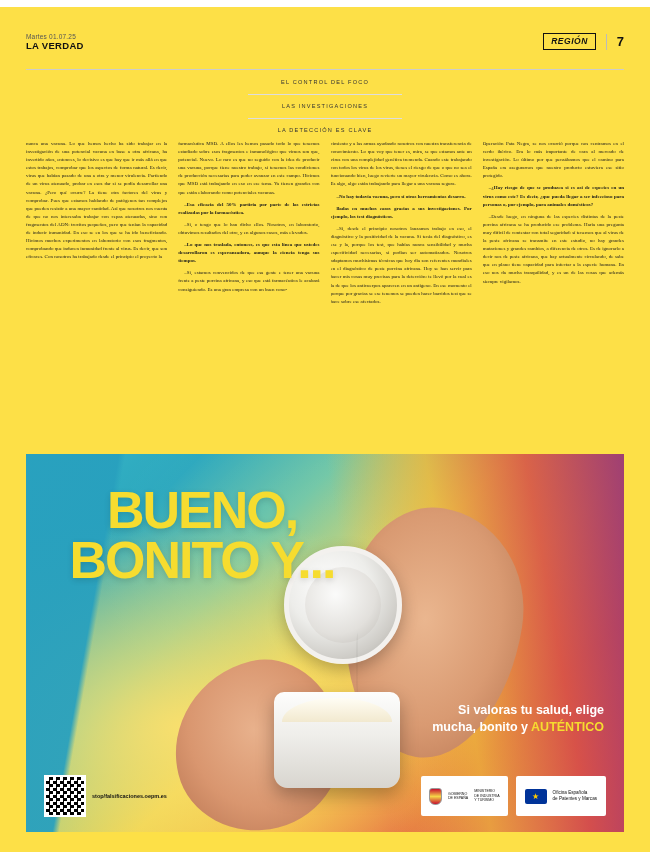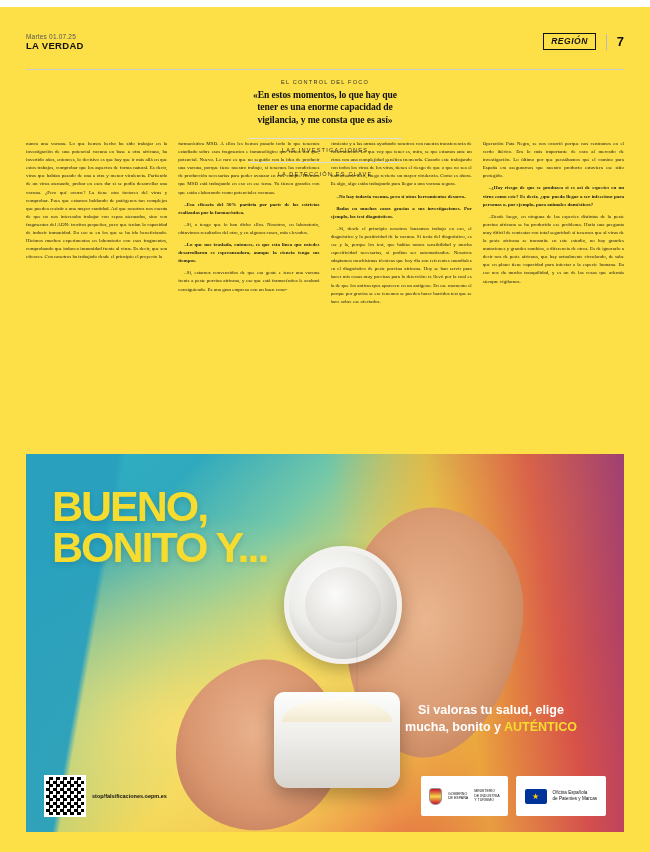--- a/index.html
+++ b/index.html
@@ -194,31 +194,32 @@
       linear-gradient(90deg, rgba(0,0,0,.08) 0 2px, rgba(0,0,0,0) 2px 26px);
     border-radius: 40px;
     opacity:.5;
   }
   .ad-headline {
     position: absolute;
     left: 26px; top: 32px;
     width: 300px;
     font-family: "Liberation Sans", sans-serif;
     font-weight: bold;
-    font-size: 43px;
+    font-size: 52px;
     line-height: .96;
     color: #f6dc2f;
     letter-spacing: -2px;
     text-shadow: 0 2px 6px rgba(0,0,0,.14);
+    text-align: center;
   }
   .ad-claim {
     position: absolute;
-    right: 4px; bottom: 96px;
+    right: 20px; bottom: 96px;
     width: 258px;
-    text-align: center;
+    text-align: right;
     font-family: "Liberation Sans", sans-serif;
     color: #ffffff;
     font-size: 12.5px;
     font-weight: bold;
     line-height: 1.35;
   }
   .ad-claim .auth { color: #f6dc2f; }
   .ad-bottom {
     position: absolute;
     left: 0; right: 0; bottom: 0;
@@ -308,21 +309,20 @@
     <div class="masthead-right">
       <div class="section-badge">REGIÓN</div>
       <div class="page-sep"></div>
       <div class="page-num">7</div>
     </div>
   </div>
   <div class="mast-rule"></div>
 
   <div class="center-block">
     <div class="kicker">EL CONTROL DEL FOCO</div>
-    <p class="pullquote">«En estos momentos, lo que hay que tener es una enorme capacidad de vigilancia, y me consta que es así»</p>
     <div class="divider-dot"></div>
     <div class="kicker">LAS INVESTIGACIONES</div>
     <div class="divider-dot"></div>
     <div class="kicker">LA DETECCIÓN ES CLAVE</div>
   </div>
 
   <div class="cols">
     <div class="col">
       <p class="lead">nunca una vacuna. Lo que hemos hecho ha sido trabajar en la investigación de una potencial vacuna en base a otra africana, ha invertido años, entonces, lo decisivo es que hay que ir más allá en que estos trabajos, comprobar que los aspectos de forma natural. Es decir, virus que habían pasado de una a otra y menor virulencia. Partiendo de un virus atenuado, probar en esos dar si se podía desarrollar una vacuna. ¿Pero qué ocurre? La tiene otra factores del virus y comprobar. Pues que estamos hablando de patógenos tan complejos que pueden resistir a una mayor cantidad. Así que nosotros nos cuenta de que no nos interesaba trabajar con cepas atenuadas, sino con fragmentos del ADN: trocitos pequeños, pero que tenían la capacidad de inducir inmunidad. En eso se en los que se ha ido benefician­do. Hicimos muchos experimentos en laboratorio con esos fragmentos, comprobando que inducen inmunidad frente al virus. Es decir, que son eficaces. Con nosotros ha trabajado desde el principio el proyecto la</p>
     </div>

